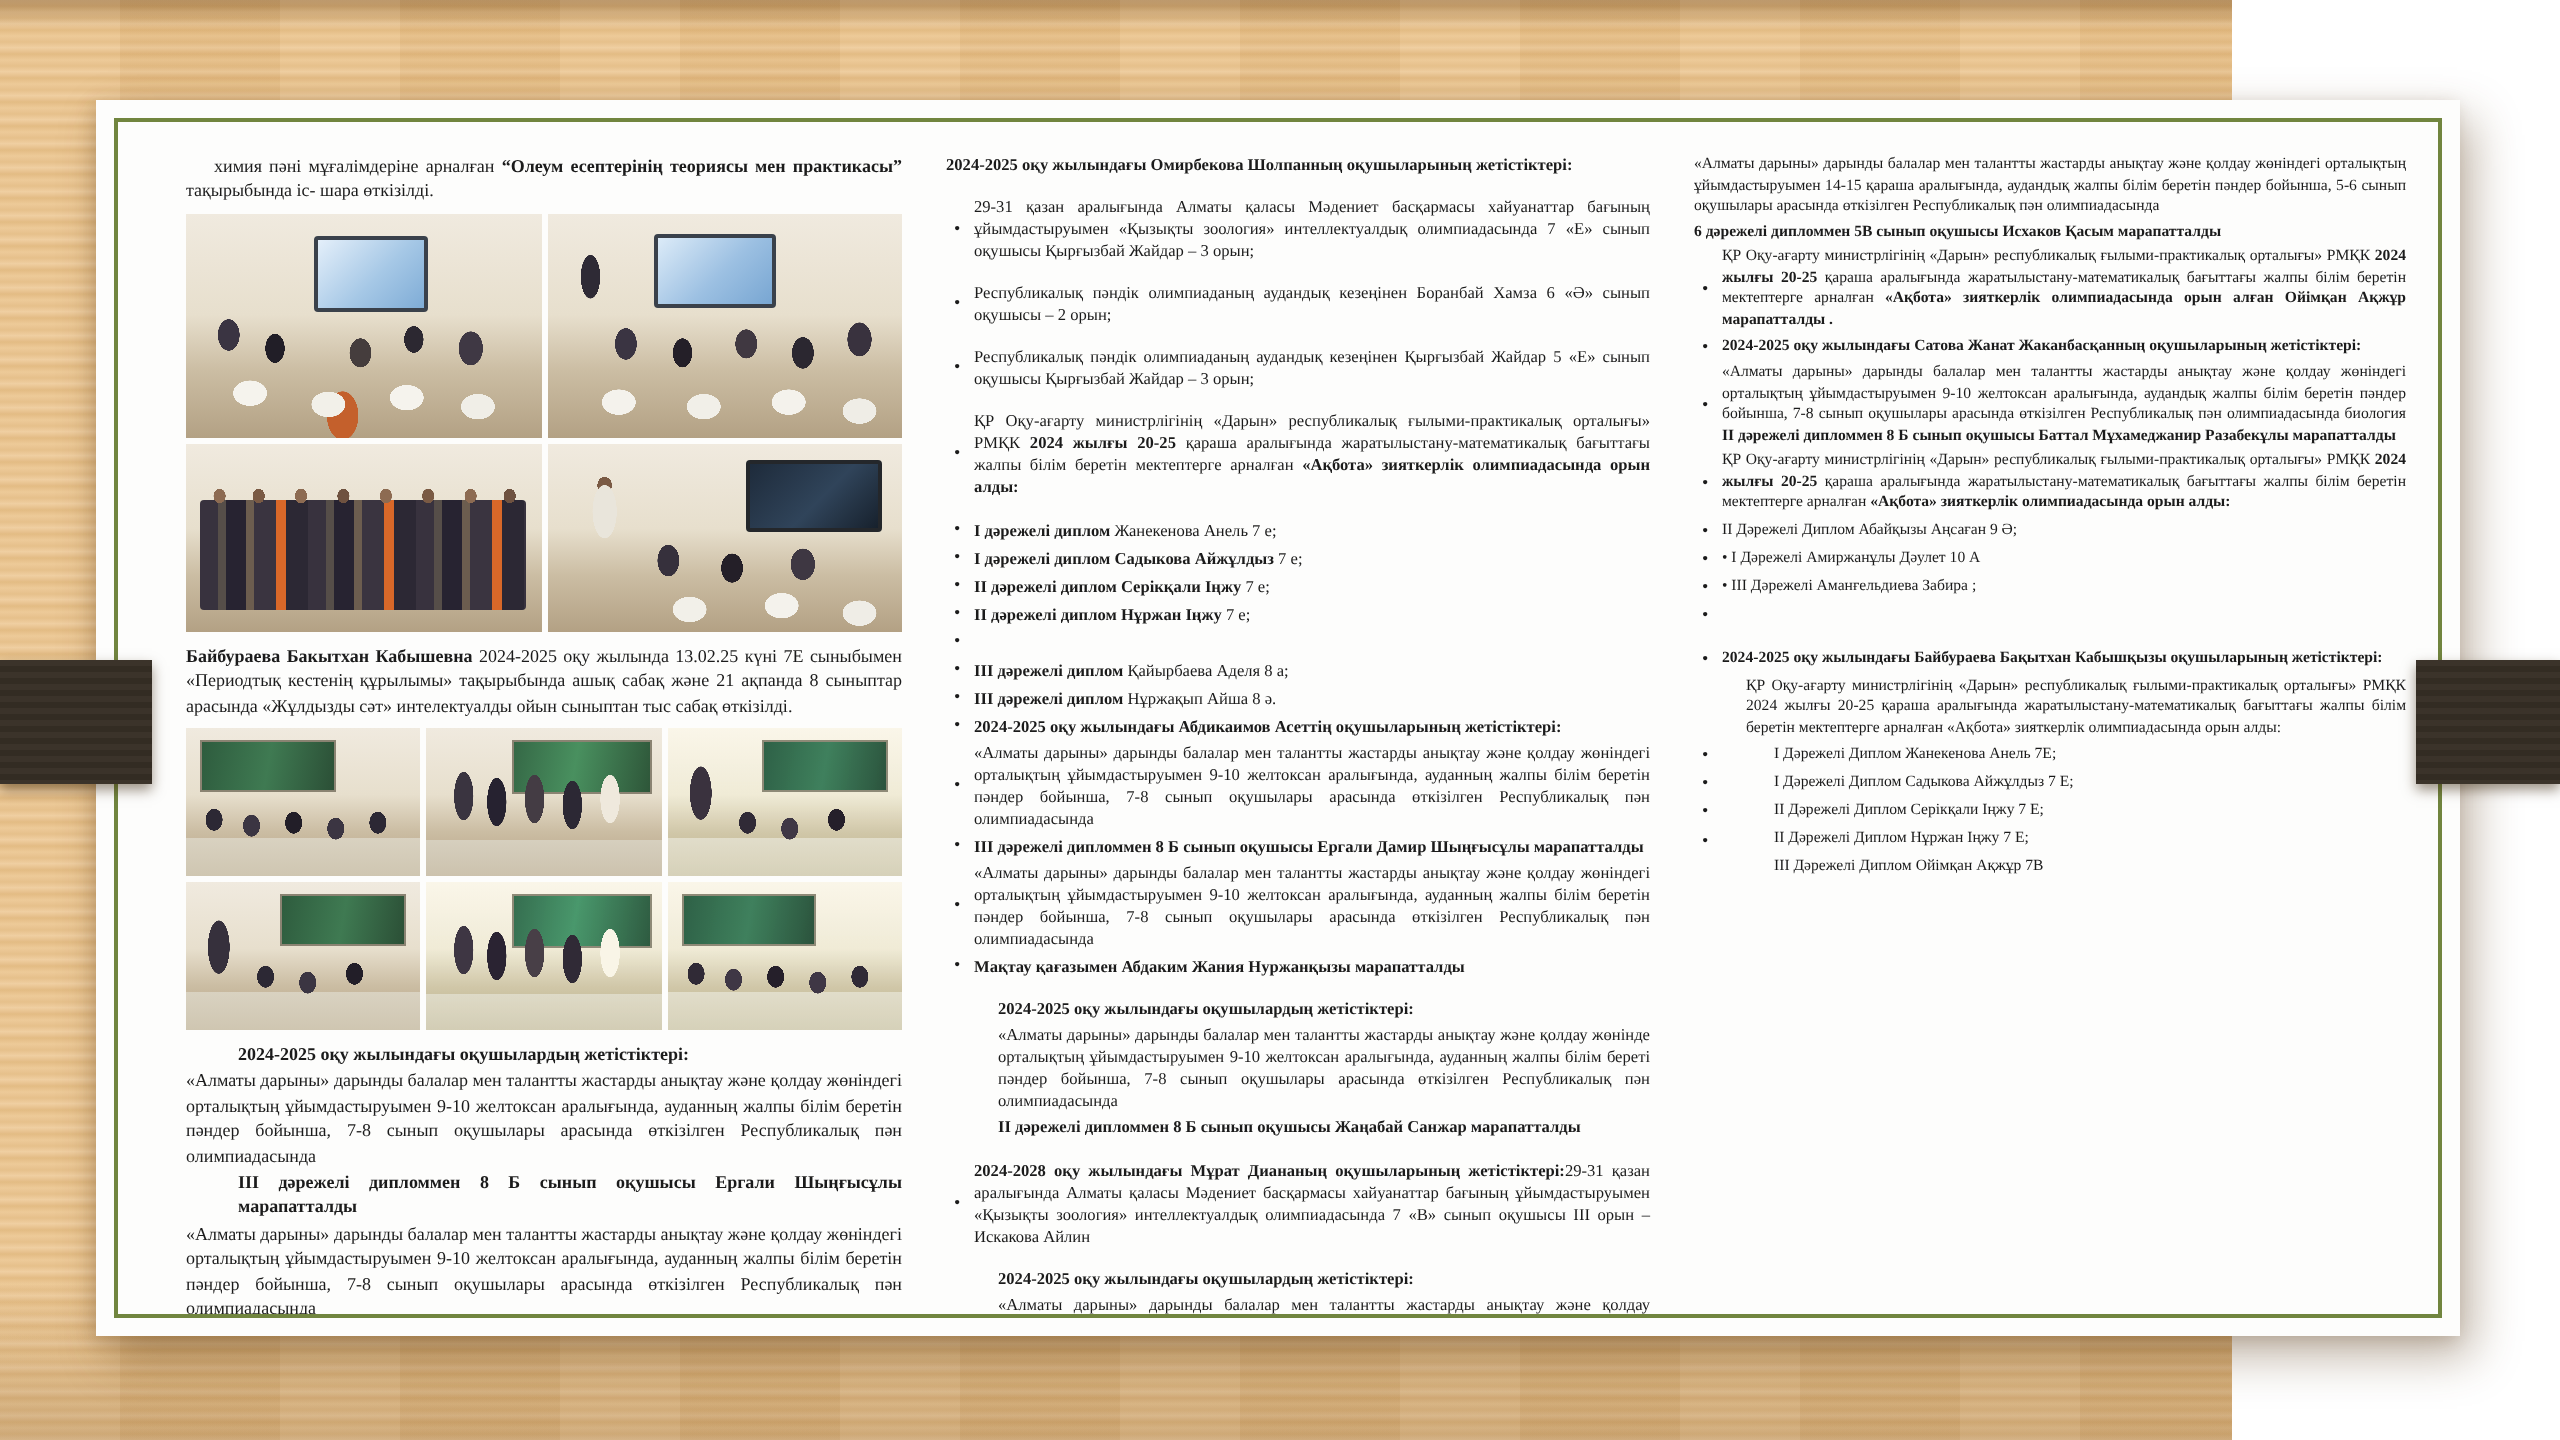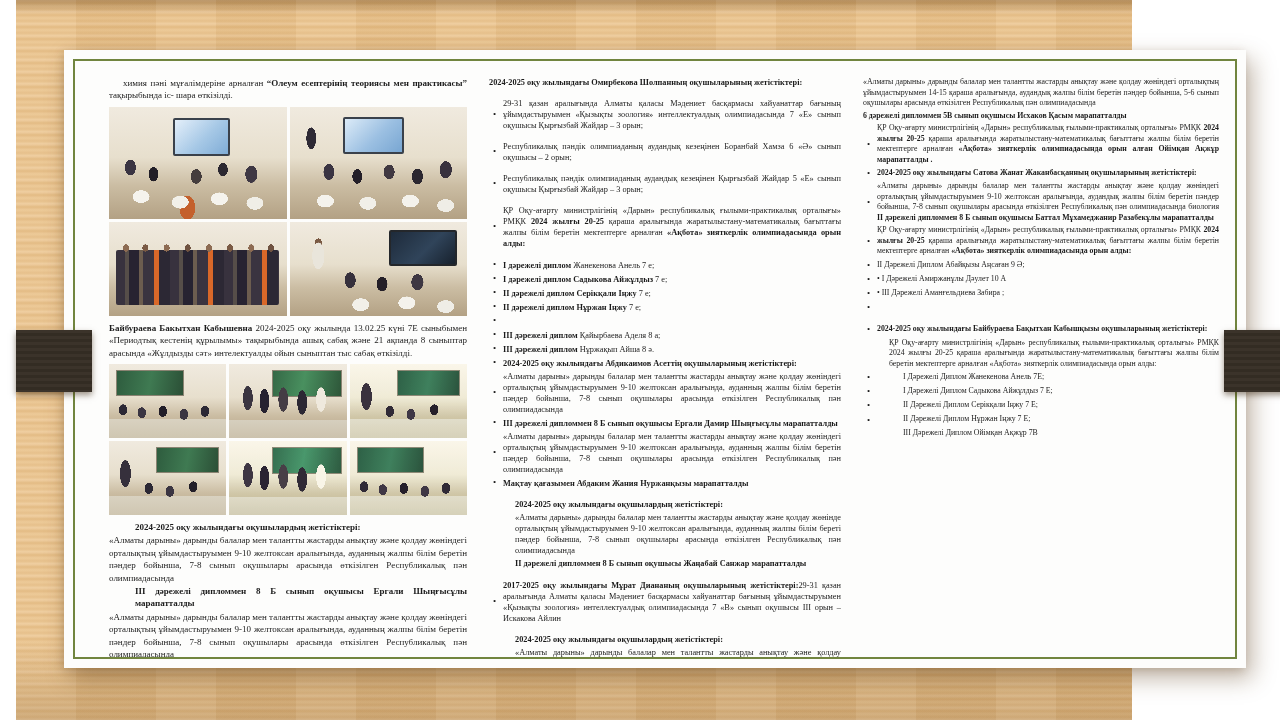--- a/index.html
+++ b/index.html
@@ -2,21 +2,20 @@
 <html><head>
 <meta charset="utf-8">
 <style>
   html,body{margin:0;padding:0;}
   body{width:1280px;height:720px;overflow:hidden;font-family:"Liberation Serif",serif;}
   .stage{position:relative;width:1116px;height:720px;
     background:
       linear-gradient(180deg,rgba(122,82,36,.45) 0,rgba(122,82,36,0) 14px,rgba(0,0,0,0) 640px,rgba(110,72,30,.22) 720px),
       repeating-linear-gradient(180deg,#eecb9b 0px,#e2b87e 3px,#ecc793 6px,#e5bd85 9px,#efcd9e 12px),
       #e8c28c;
-    margin-left: 16px;
   }
   
   .stage::before{content:"";position:absolute;inset:0;pointer-events:none;
     background:repeating-linear-gradient(90deg,rgba(255,255,255,.05) 0 60px,rgba(140,95,45,.05) 60px 140px);}
   .page{position:absolute;left:48px;top:50px;width:1182px;height:618px;background:#fdfdfc;
     box-shadow:6px 10px 22px rgba(90,58,20,.38), -2px 2px 8px rgba(90,58,20,.18);}
   .page-border{position:absolute;inset:9px;border:2px solid #71853f;pointer-events:none;}
   .cols{position:absolute;inset:11px;display:flex;gap:22px;padding:16px 26px 10px 34px;box-sizing:border-box;overflow:hidden;}
   .col{box-sizing:border-box;color:#1b1b1b;}
   .col1{width:358px;flex:none;font-size:9px;line-height:1.38;}
@@ -233,21 +232,21 @@
               <span class="tx"><b>2024-2025 оқу жылындағы оқушылардың жетістіктері:</b></span>
             </div>
             <div class="li ind1">
               <span class="tx"><span>«Алматы дарыны» дарынды балалар мен талантты жастарды анықтау және қолдау жөнінде орталықтың ұйымдастыруымен 9-10 желтоксан аралығында, ауданның жалпы білім береті пәндер бойынша, 7-8 сынып оқушылары арасында өткізілген Республикалық пән олимпиадасында</span></span>
             </div>
             <div class="li ind1">
               <span class="tx"><b>II дәрежелі дипломмен 8 Б сынып оқушысы Жаңабай Санжар марапатталды</b></span>
             </div>
             <div class="li gap">
               <span class="dot">•</span>
-              <span class="tx"><b>2017-2025 оқу жылындағы  Мұрат Диананың  оқушыларының жетістіктері:</b><span>29-31 қазан аралығында Алматы қаласы Мәдениет басқармасы  хайуанаттар бағының ұйымдастыруымен «Қызықты зоология» интеллектуалдық олимпиадасында 7 «В» сынып оқушысы III орын – Искакова Айлин</span></span>
+              <span class="tx"><b>2024-2028 оқу жылындағы  Мұрат Диананың  оқушыларының жетістіктері:</b><span>29-31 қазан аралығында Алматы қаласы Мәдениет басқармасы  хайуанаттар бағының ұйымдастыруымен «Қызықты зоология» интеллектуалдық олимпиадасында 7 «В» сынып оқушысы III орын – Искакова Айлин</span></span>
             </div>
             <div class="li ind1 gap">
               <span class="tx"><b>2024-2025 оқу жылындағы оқушылардың жетістіктері:</b></span>
             </div>
             <div class="li ind1">
               <span class="tx"><span>«Алматы дарыны» дарынды балалар мен талантты жастарды анықтау және қолдау жөніндегі орталықтың ұйымдастыруымен 4-5желтоксан аралығында, ауданның жалпы білім беретін пәндер бойынша, 9-11 сынып оқушылары арасында өткізілген Республикалық пә олимпиадасында</span></span>
             </div>
           </div>
       </div>
 

